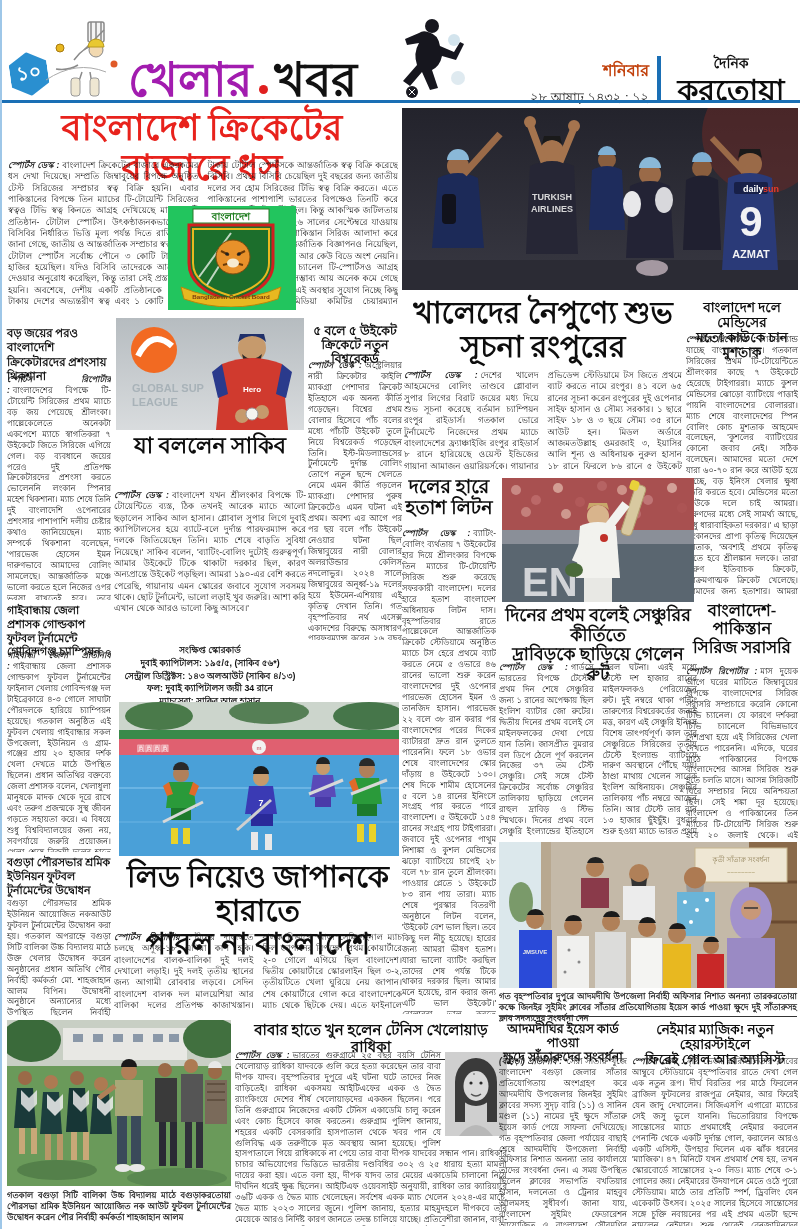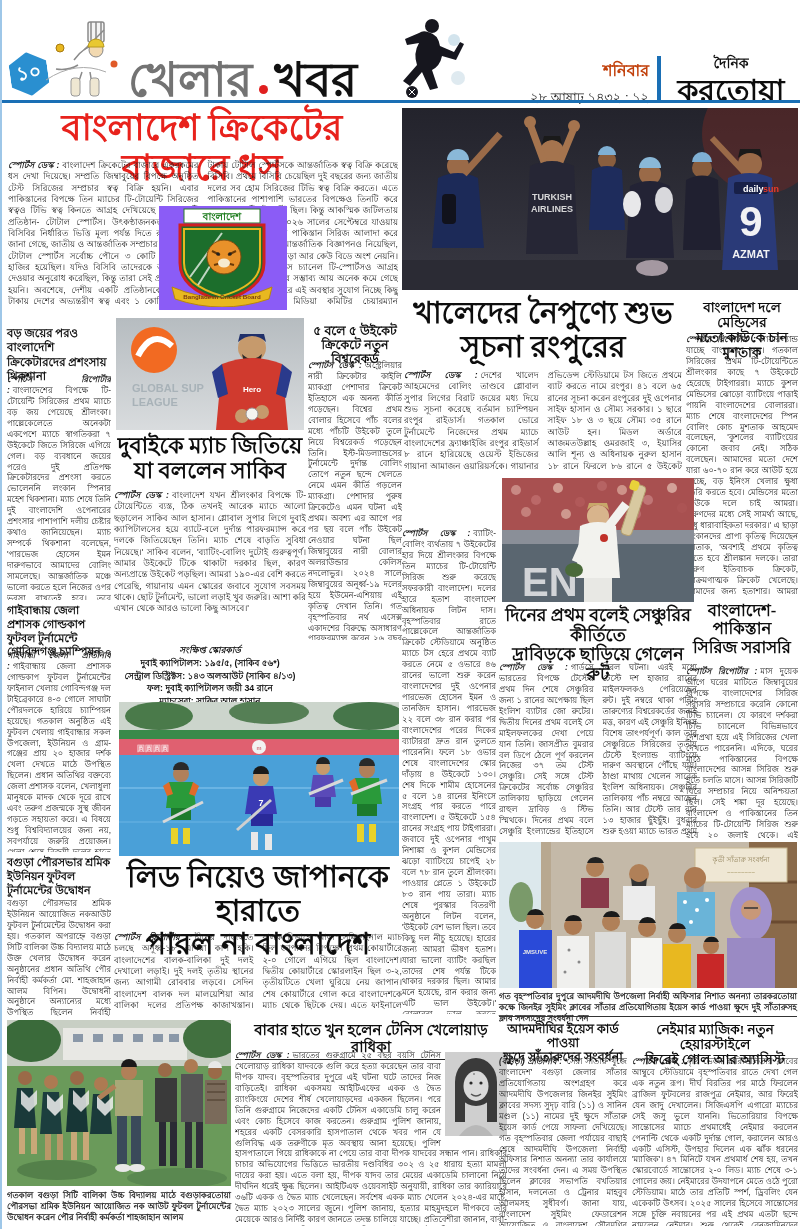--- a/index.html
+++ b/index.html
@@ -10,21 +10,21 @@
   .bt{position:absolute;font-size:8.6px;line-height:1.32;text-align:justify;color:#1b1b1b;overflow:hidden;word-break:break-word;}
   .byl{font-weight:bold;font-style:italic;padding-right:3px;}
   .hl{position:absolute;font-weight:bold;color:#0d0d0d;text-align:center;
       font-family:"Liberation Serif","DejaVu Serif",serif;line-height:1.12;}
   .hl-left{text-align:left;}
   .cols2{column-count:2;column-gap:9px;}
   .cap{position:absolute;font-size:8.4px;line-height:1.3;font-weight:bold;color:#222;text-align:justify;}
   .credit{float:right;font-weight:bold;}
   .rule{position:absolute;background:#333;height:1px;}
   .score{position:absolute;text-align:center;font-weight:bold;font-size:8.8px;line-height:1.45;color:#111;}
-  .score-title{font-style:italic;}
+  .score-title{}
   svg{display:block;}
 </style>
 </head>
 <body>
 
 <div id="page">
 
   <div class="abs" style="left:0;top:0;width:800px;height:104px;">
     <div class="abs" style="left:8px;top:52px;width:38px;height:44px;background:#2a8fd0;color:#fff;
                 clip-path:polygon(50% 0,100% 25%,100% 75%,50% 100%,0 75%,0 25%);
@@ -48,21 +48,21 @@
         <circle cx="52" cy="30" r="7" fill="#f2d9b0" stroke="#888"></circle>
         <path d="M44,27 a8,8 0 0 1 16,0 z" fill="#e8c832" stroke="#b89a20"></path>
         <rect x="27" y="58" width="9" height="18" rx="3" fill="#efe7d2" stroke="#999"></rect>
         <rect x="46" y="58" width="9" height="18" rx="3" fill="#efe7d2" stroke="#999"></rect>
         <circle cx="16" cy="28" r="4" fill="#e8b820" stroke="#a87a10"></circle>
         <circle cx="70" cy="44" r="3.5" fill="#e05a28"></circle>
         <path d="M2,60 q30,-20 60,-8" stroke="#aaa" fill="none"></path>
       </svg>
     </span>
     <div class="abs" style="left:126px;top:44px;width:270px;height:56px;white-space:nowrap;">
-      <span style="font-size:47px;font-weight:bold;color:#737373;font-family:'Liberation Serif','DejaVu Serif',serif;">খেলার</span>
+      <span style="font-size:47px;font-weight:bold;color:#a21caf;font-family:'Liberation Serif','DejaVu Serif',serif;">খেলার</span>
       <span style="display:inline-block;width:9px;height:9px;background:#e01f1f;border-radius:50%;margin:0 2px 2px 2px;"></span>
       <span style="font-size:47px;font-weight:bold;color:#111;font-family:'Liberation Serif','DejaVu Serif',serif;">খবর</span>
     </div>
 
     <span class="abs" style="left:386px;top:18px;">
       <svg width="82" height="84" viewBox="0 0 82 84">
         <circle cx="44" cy="8" r="7" fill="#16161e"></circle>
         <path d="M40,14 q10,2 12,14 l14,6 6,-10 4,2 -8,16 -14,-4 q-2,10 -10,14 l6,18 -8,2 -8,-18 -12,14 -7,-5 14,-16 q-4,-12 2,-22 l-12,2 -2,-6 14,-6 q4,-3 9,-1 z" fill="#16161e"></path>
         <circle cx="66" cy="22" r="6" fill="#c8dde8" opacity=".8"></circle>
         <circle cx="70" cy="60" r="7" fill="#dce8ee" opacity=".9"></circle>
@@ -80,21 +80,21 @@
       <div style="font-size:30px;font-weight:bold;color:#0d0d0d;line-height:1;font-family:'Liberation Serif','DejaVu Serif',serif;">করতোয়া</div>
     </div>
     <div class="abs" style="left:0;top:100px;width:800px;height:3px;background:#1a6fb5;"></div>
   </div>
 
   <div class="hl" style="left:4px;top:108px;width:392px;font-size:36px;color:#e8221c;">বাংলাদেশ ক্রিকেটের বাজারে ধস</div>
   <div class="bt cols2" style="left:6px;top:160px;width:390px;height:150px;">
     <span class="byl">স্পোর্টস ডেস্ক :</span><span>বাংলাদেশ ক্রিকেটের বাজারে একরকমের ধস দেখা দিয়েছে। সম্প্রতি জিম্বাবুয়ের বিপক্ষে অনুষ্ঠিত টেস্ট সিরিজের সম্প্রচার স্বত্ব বিক্রি হয়নি। এবার পাকিস্তানের বিপক্ষে তিন ম্যাচের টি-টোয়েন্টি সিরিজের স্বত্বও টিভি স্বত্ব কিনতে আগ্রহ দেখিয়েছে মাত্র একটি প্রতিষ্ঠান- টোটাল স্পোর্টস। উৎকণ্ঠাজনকভাবে, তারা বিসিবির নির্ধারিত ভিত্তি মূল্য পর্যন্ত দিতে রাজি হয়নি। জানা গেছে, জাতীয় ও আন্তর্জাতিক সম্প্রচার স্বত্ব নিলামে টোটাল স্পোর্টস সর্বোচ্চ পৌনে ৩ কোটি টাকা নিয়ে হাজির হয়েছিল। যদিও বিসিবি তাদেরকে আরো টাকা দেওয়ার অনুরোধ করেছিল, কিন্তু তারা সেই প্রস্তাবে রাজি হয়নি। অবশেষে, দেশীয় একটি প্রতিষ্ঠানকে ২ কোটি টাকায় দেশের অভ্যন্তরীণ স্বত্ব এবং ১ কোটি ২৫ লাখ টাকায় টোটাল স্পোর্টসকে আন্তর্জাতিক স্বত্ব বিক্রি করেছে বিসিবি। প্রথমে বিসিবি চেয়েছিল দুই বছরের জন্য জাতীয় দলের সব হোম সিরিজের টিভি স্বত্ব বিক্রি করতে। এতে পাকিস্তানের পাশাপাশি ভারতের বিপক্ষেও তিনটি করে ওয়ানডে ও টি-টোয়েন্টি ছিল। কিন্তু আকস্মিক জটিলতায় ভারত সফর পিছিয়ে ২০২৬ সালের সেপ্টেম্বরে যাওয়ায় বিসিবি বাধ্য হয় কেবল পাকিস্তান সিরিজ আলাদা করে বিক্রি করতে। বিসিবি আন্তর্জাতিক বিজ্ঞাপনও নিয়েছিল, কিন্তু টোটাল স্পোর্টস ছাড়া আর কেউ বিডে অংশ নেয়নি। দেশের একমাত্র স্পোর্টস চ্যানেল টি-স্পোর্টসও আগ্রহ দেখায়নি। এতে বিসিবির সম্ভাব্য আয় অনেক কমে গেছে এবং সার্বিকভাবে বাজারে এই অবস্থার সুযোগ নিচ্ছে কিছু 'সিন্ডিকেট'। বিসিবির মিডিয়া কমিটির চেয়ারম্যান ইফতেখার রহমান মিঠু এ প্রসঙ্গে বলেন, ভিত্তি মূল্য না পাওয়ায় সেটি বাতিল করা হয়েছে। যে প্রতিষ্ঠানগুলো আগ্রহ দেখিয়েছে, তাদের সঙ্গে আলোচনা করে ভালো দাম পাওয়ার চেষ্টা চলছে। বিসিবির আইনি বিষয়টি দেখভাল করা এক কর্মকর্তা জানান, দেশের স্বত্বের ভিত্তি মূল্য ছিল ৪ কোটি টাকা, আর আন্তর্জাতিক স্বত্বসহ মোট মূল্য দাঁড়ায় হতো সাড়ে ৭ কোটি টাকার মতো। অথচ পাকিস্তানি ব্রডকাস্টাররাও ভিত্তি মূল্য দিতে রাজি হয়নি। এই অবস্থার কারণ হিসেবে একটি ইভেন্ট ম্যানেজমেন্ট প্রতিষ্ঠানের মালিক নাম প্রকাশ না করার শর্তে দেশের একটি গণমাধ্যমে বলেন, 'জাতীয় দল তলানিতে গিয়ে পড়েছে। পারফরম্যান্স খুব একটা ভালো নয়; রাজনৈতিক ও অর্থনৈতিক অস্থিরতায় ক্রিকেট বাজারের প্রভাব প্রায় সবখানে।' বিসিবি আন্তর্জাতিকভাবে টিভি স্বত্ব মূল্যায়নের জন্য গবেষণা করলেও, তাতে ওজনদার কোনো ফল আসেনি বলে জানা গেছে। এত অল্প অর্থে সম্প্রচার করতে গেলে টিভি প্রোডাকশন খরচই উঠবে না, যা সংশ্লিষ্টদের জন্য শঙ্কার বিষয় হয়ে দাঁড়িয়েছে।</span>
   </div>
 
-  <div class="abs" style="left:157px;top:206px;width:126px;height:102px;background:#8b5cf6;padding:1px;">
+  <div class="abs" style="left:166px;top:206px;width:126px;height:102px;background:#22c55e;padding:1px;">
     <svg width="124" height="100" viewBox="0 0 124 100">
       <rect x="24" y="2" width="76" height="14" fill="#fff" stroke="#2a7a2a"></rect>
       <text x="62" y="13" text-anchor="middle" font-size="10" font-weight="bold" fill="#1a7a1a">বাংলাদেশ</text>
       <path d="M20,18 h84 v38 q0,26 -42,38 q-42,-12 -42,-38 z" fill="#1c6e2c" stroke="#d02020" stroke-width="3"></path>
       <path d="M24,22 h76 v34 q0,22 -38,33 q-38,-11 -38,-33 z" fill="none" stroke="#e8b820" stroke-width="2"></path>
       <path d="M30,70 L62,26 M38,78 L66,34" stroke="#e8f0e8" stroke-width="2" opacity=".8"></path>
       <circle cx="64" cy="50" r="17" fill="#e8912a" stroke="#7a4a10"></circle>
       <path d="M52,44 l8,4 M76,44 l-8,4 M54,58 l8,-2 M74,58 l-8,-2" stroke="#6a3a08" stroke-width="2"></path>
       <ellipse cx="64" cy="56" rx="6" ry="4.5" fill="#f6ead0"></ellipse>
       <circle cx="58" cy="47" r="1.8" fill="#222"></circle>
@@ -214,21 +214,20 @@
       <path d="M106,46 q30,-12 60,0 l6,66 h-72 z" fill="#d03a2e"></path>
       <path d="M106,46 l-10,8 6,26 10,-4 z" fill="#2a3a8c"></path>
         <path d="M166,46 l10,8 -6,26 -10,-4 z" fill="#2a3a8c"></path>
       <text x="136" y="74" text-anchor="middle" font-size="8" font-weight="bold" fill="#fff">Hero</text>
       <circle cx="126" cy="98" r="7" fill="#c69a6c"></circle>
         <circle cx="146" cy="94" r="7" fill="#c69a6c"></circle>
       <circle cx="136" cy="96" r="6" fill="#f4f4f0" stroke="#999"></circle>
     </svg>
   </div>
   <div class="hl" style="left:110px;top:434px;width:196px;font-size:22px;">
-    <div>দুবাইকে ম্যাচ জিতিয়ে</div>
     <div>যা বললেন সাকিব</div>
   </div>
   <div class="bt" style="left:112px;top:490px;width:192px;height:152px;">
     <span class="byl">স্পোর্টস ডেস্ক :</span><span>বাংলাদেশ যখন শ্রীলংকার বিপক্ষে টি-টোয়েন্টিতে ব্যস্ত, ঠিক তখনই আরেক ম্যাচে আলো ছড়ালেন সাকিব আল হাসান। গ্লোবাল সুপার লিগে দুবাই ক্যাপিটালসের হয়ে ব্যাটে-বলে দুর্দান্ত পারফরম্যান্স করে দলকে জিতিয়েছেন তিনি। ম্যাচ শেষে বাড়তি সুবিধা নিয়েছে।' সাকিব বলেন, 'ব্যাটিং-বোলিং দুটোই গুরুত্বপূর্ণ। আমার উইকেটে টিকে থাকাটা দরকার ছিল, কারণ অন্যপ্রান্তে উইকেট পড়ছিল। আমরা ১৯০-এর বেশি করতে পেরেছি, গায়ানায় এমন স্কোরের জবাবে সুযোগ সবসময় থাকে। ছোট টুর্নামেন্ট, ভালো লড়াই খুব জরুরি। আশা করি এখান থেকে আরও ভালো কিছু আসবে।'</span>
   </div>
   <div class="score" style="left:112px;top:644px;width:192px;">
     <div class="score-title">সংক্ষিপ্ত স্কোরকার্ড</div>
     <div>দুবাই ক্যাপিটালস: ১৯৫/৫, (সাকিব ৫৬*)</div>
     <div>সেন্ট্রাল ডিস্ট্রিক্টস: ১৪৩ অলআউট (সাকিব ৪/১৩)</div>
     <div>ফল: দুবাই ক্যাপিটালস জয়ী 34 রানে</div>
@@ -294,20 +293,24 @@
     </svg>
   </div>
   <div class="hl" style="left:112px;top:860px;width:288px;font-size:30px;">
     <div>লিড নিয়েও জাপানকে হারাতে</div>
     <div>পারল না বাংলাদেশ</div>
   </div>
   <div class="bt cols2" style="left:112px;top:932px;width:288px;height:84px;">
     <span class="byl">স্পোর্টস রিপোর্টার :</span><span>চীনের দাজহুতে চলছে অনূর্ধ্ব-১৮ এশিয়া কাপ হকি। বাংলাদেশের বালক-বালিকা দুই দলই দেখালো লড়াই। দুই দলই তৃতীয় স্থানের জন্য আগামী রোববার লড়বে। সেদিন বাংলাদেশ বালক দল মালয়েশিয়া আর বালিকা দলের প্রতিপক্ষ কাজাখস্তান। বালক বিভাগে আজ সেমিফাইনাল ম্যাচ ছিল জাপানের বিপক্ষে। প্রথম কোয়ার্টারে ২-০ গোলে এগিয়ে ছিল বাংলাদেশ। দ্বিতীয় কোয়ার্টারে স্কোরলাইন ছিল ৩-২, তৃতীয়টিতে খেলা ঘুরিয়ে নেয় জাপান। শেষ কোয়ার্টারে গোল করে বাংলাদেশকে ম্যাচ থেকে ছিটকে দেয়। এতে ফাইনালে উঠে যায় জাপান। কাজাখস্তানের বিপক্ষে মেয়েদের ম্যাচ বাংলাদেশ ৫৯ মিনিট পর্যন্ত ২-১ গোলে এগিয়ে ছিল। ম্যাচের অন্তিম মুহূর্তে কাজাখস্তান পেনাল্টি কর্নার পায়। সেই গোলে সমতা ফেরায় তারা। ফলে বাংলাদেশকে সান্ত্বনার তৃতীয় স্থান নির্ধারণী ম্যাচ খেলতে হচ্ছে। বালক দলের ম্যাচও জমজমাট হয়েছিল।</span>
   </div>
 
+  <div class="hl" style="left:400px;top:476px;width:94px;font-size:19px;">
+    <div>দলের হারে</div>
+    <div>হতাশ লিটন</div>
+  </div>
   <div class="bt" style="left:400px;top:528px;width:94px;height:486px;font-size:8.3px;">
     <span class="byl">স্পোর্টস ডেস্ক :</span><span>ব্যাটিং-বোলিং ব্যর্থতায় ৭ উইকেটের হার দিয়ে শ্রীলংকার বিপক্ষে তিন ম্যাচের টি-টোয়েন্টি সিরিজ শুরু করেছে সফরকারী বাংলাদেশ। দলের হারে হতাশ বাংলাদেশ অধিনায়ক লিটন দাস। বৃহস্পতিবার রাতে পাল্লেকেলে আন্তর্জাতিক ক্রিকেট স্টেডিয়ামে অনুষ্ঠিত ম্যাচে টস হেরে প্রথমে ব্যাট করতে নেমে ৫ ওভারে ৪৬ রানের ভালো শুরু করেন বাংলাদেশের দুই ওপেনার পারভেজ হোসেন ইমন ও তানজিদ হাসান। পারভেজ ২২ বলে ৩৮ রান করার পর বাংলাদেশের পরের দিকের ব্যাটাররা দ্রুত রান তুলতে পারেননি। ফলে ১৮ ওভার শেষে বাংলাদেশের স্কোর দাঁড়ায় ৪ উইকেটে ১৩০। শেষ দিকে শামীম হোসেনের ৫ বলে ১৪ রানের ইনিংসে সংগ্রহ পার করতে পারে বাংলাদেশ। ৫ উইকেটে ১৫৪ রানের সংগ্রহ পায় টাইগাররা। জবাবে দুই ওপেনার পাথুম নিশাঙ্কা ও কুশল মেন্ডিসের ঝড়ো ব্যাটিংয়ে চাপেই ২৮ বলে ৭৮ রান তুলে শ্রীলংকা। পাওয়ার প্লেতে ১ উইকেটে ৮৩ রান পায় তারা। ম্যাচ শেষে পুরস্কার বিতরণী অনুষ্ঠানে লিটন বলেন, 'উইকেট বেশ ভাল ছিল। তবে কিছু দল নীচু হয়েছে। হারের জন্য আমরা ভীষণ হতাশ। যারা ভালো ব্যাটিং করছিল তাদের শেষ পর্যন্ত টিকে থাকার দরকার ছিল। আমার মনে হয়েছে, রান করার জন্য এটি ভাল উইকেট।' বোলাররা ভাল করতে পারেননি বলে জানান লিটন, 'আমাদের ভাল বোলিং ইউনিট আছে। কিন্তু আমরা ভাল বোলিং করতে পারিনি। গেমেও ক্রিকেটাররা খারাপ সিদ্ধান্ত নিতেই পারে।' রিশাদের প্রশংসা করে লিটন বলেন, 'সে দারুণ বোলিং করেছে। এমন উইকেটে নতুন জায়গায় বল করা গেলে ব্যাটারদের জন্য মানিয়ে নেওয়া বেশ কঠিন হয়ে পড়ে।' আগামীকাল সিরিজের দ্বিতীয় টি-টোয়েন্টি খেলতে নামবে বাংলাদেশ ও শ্রীলংকা।</span>
   </div>
 
   <div class="ph" style="left:500px;top:478px;width:192px;height:124px;">
     <svg width="192" height="124" viewBox="0 0 192 124">
       <rect width="192" height="52" fill="#a85050"></rect>
       <g opacity=".6">
         <circle cx="14" cy="12" r="5" fill="#e0b0a8"></circle>
           <circle cx="34" cy="22" r="5" fill="#c87878"></circle>

